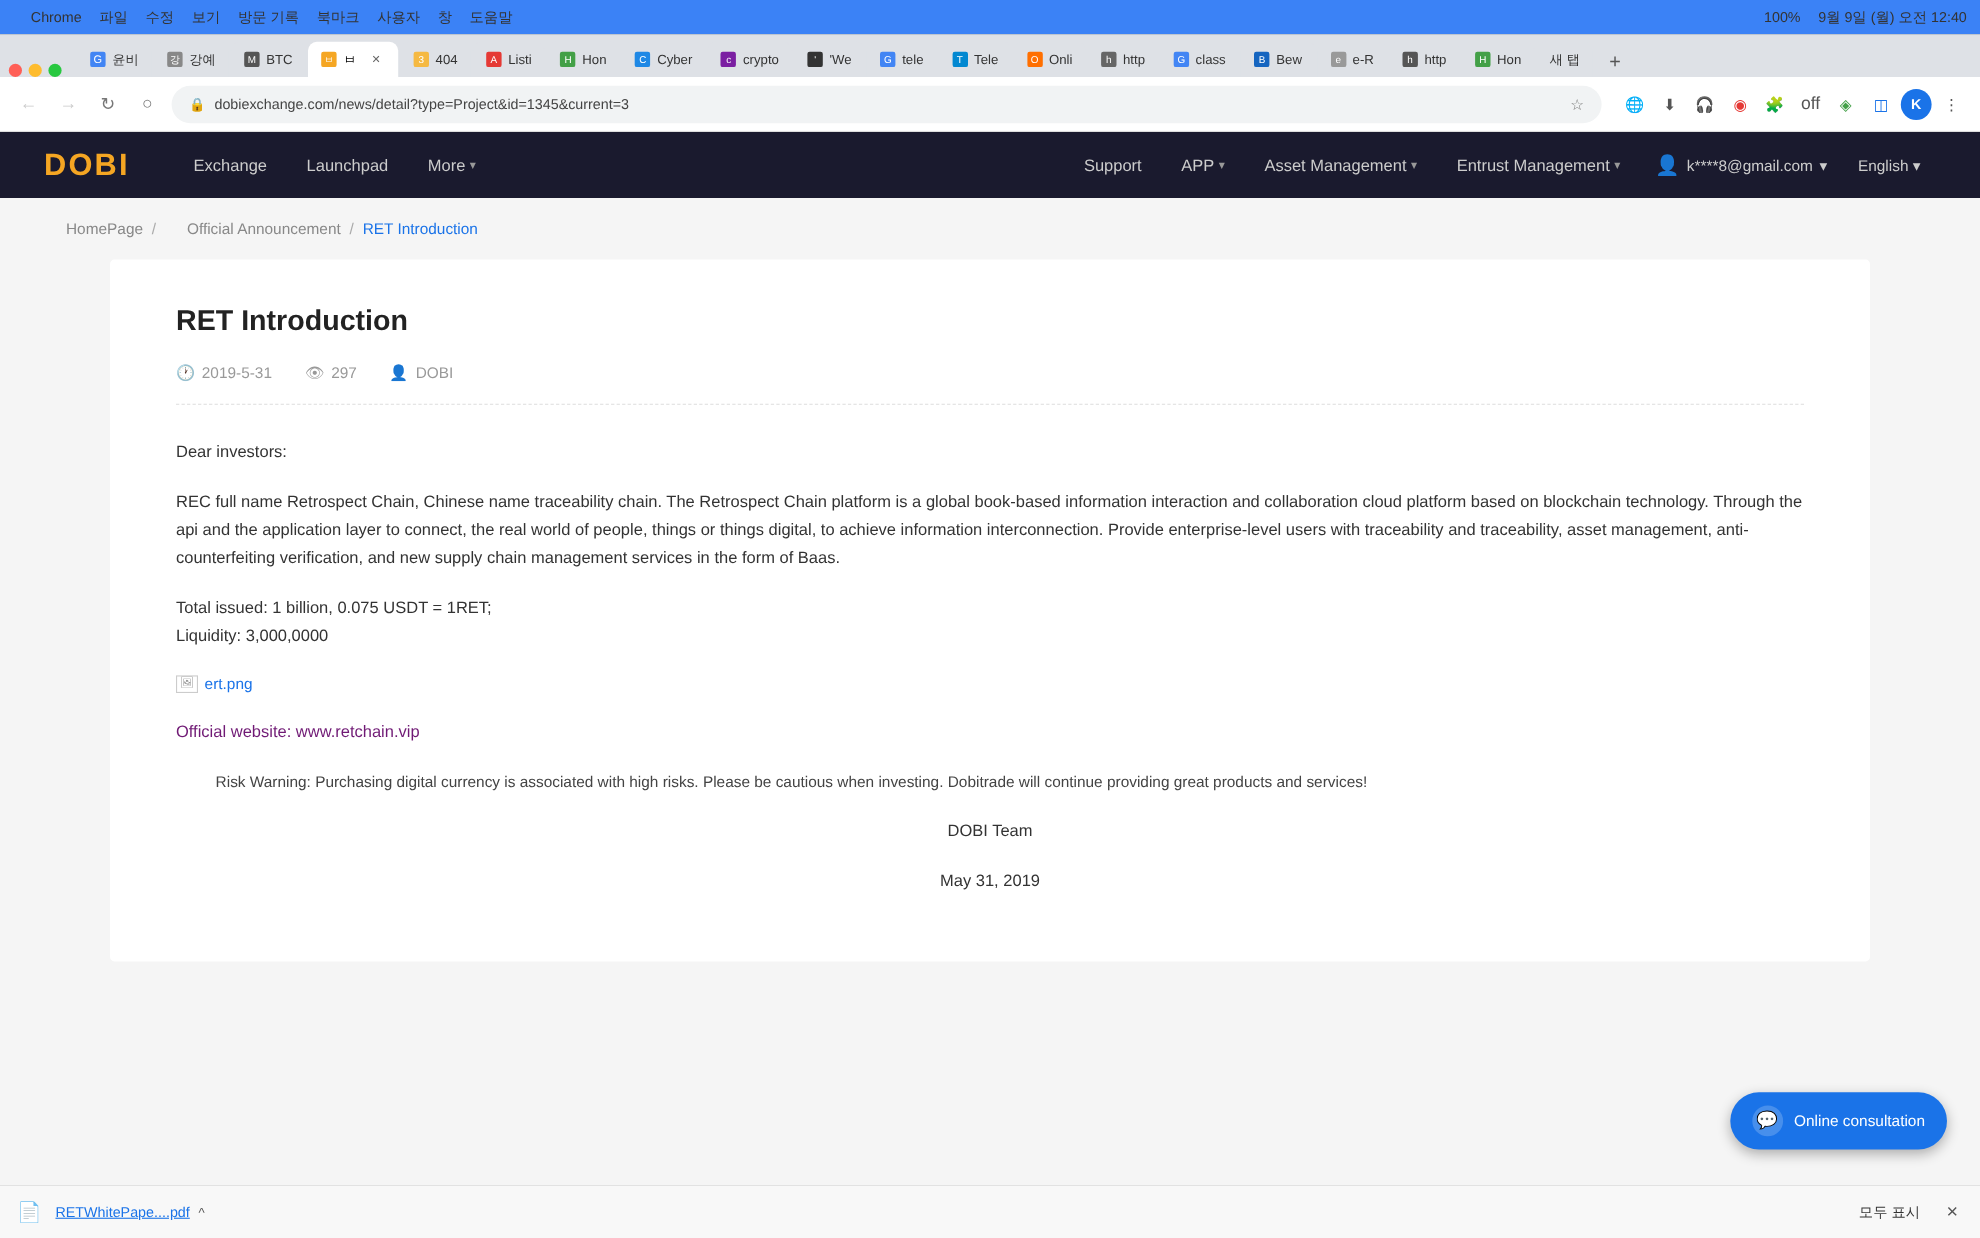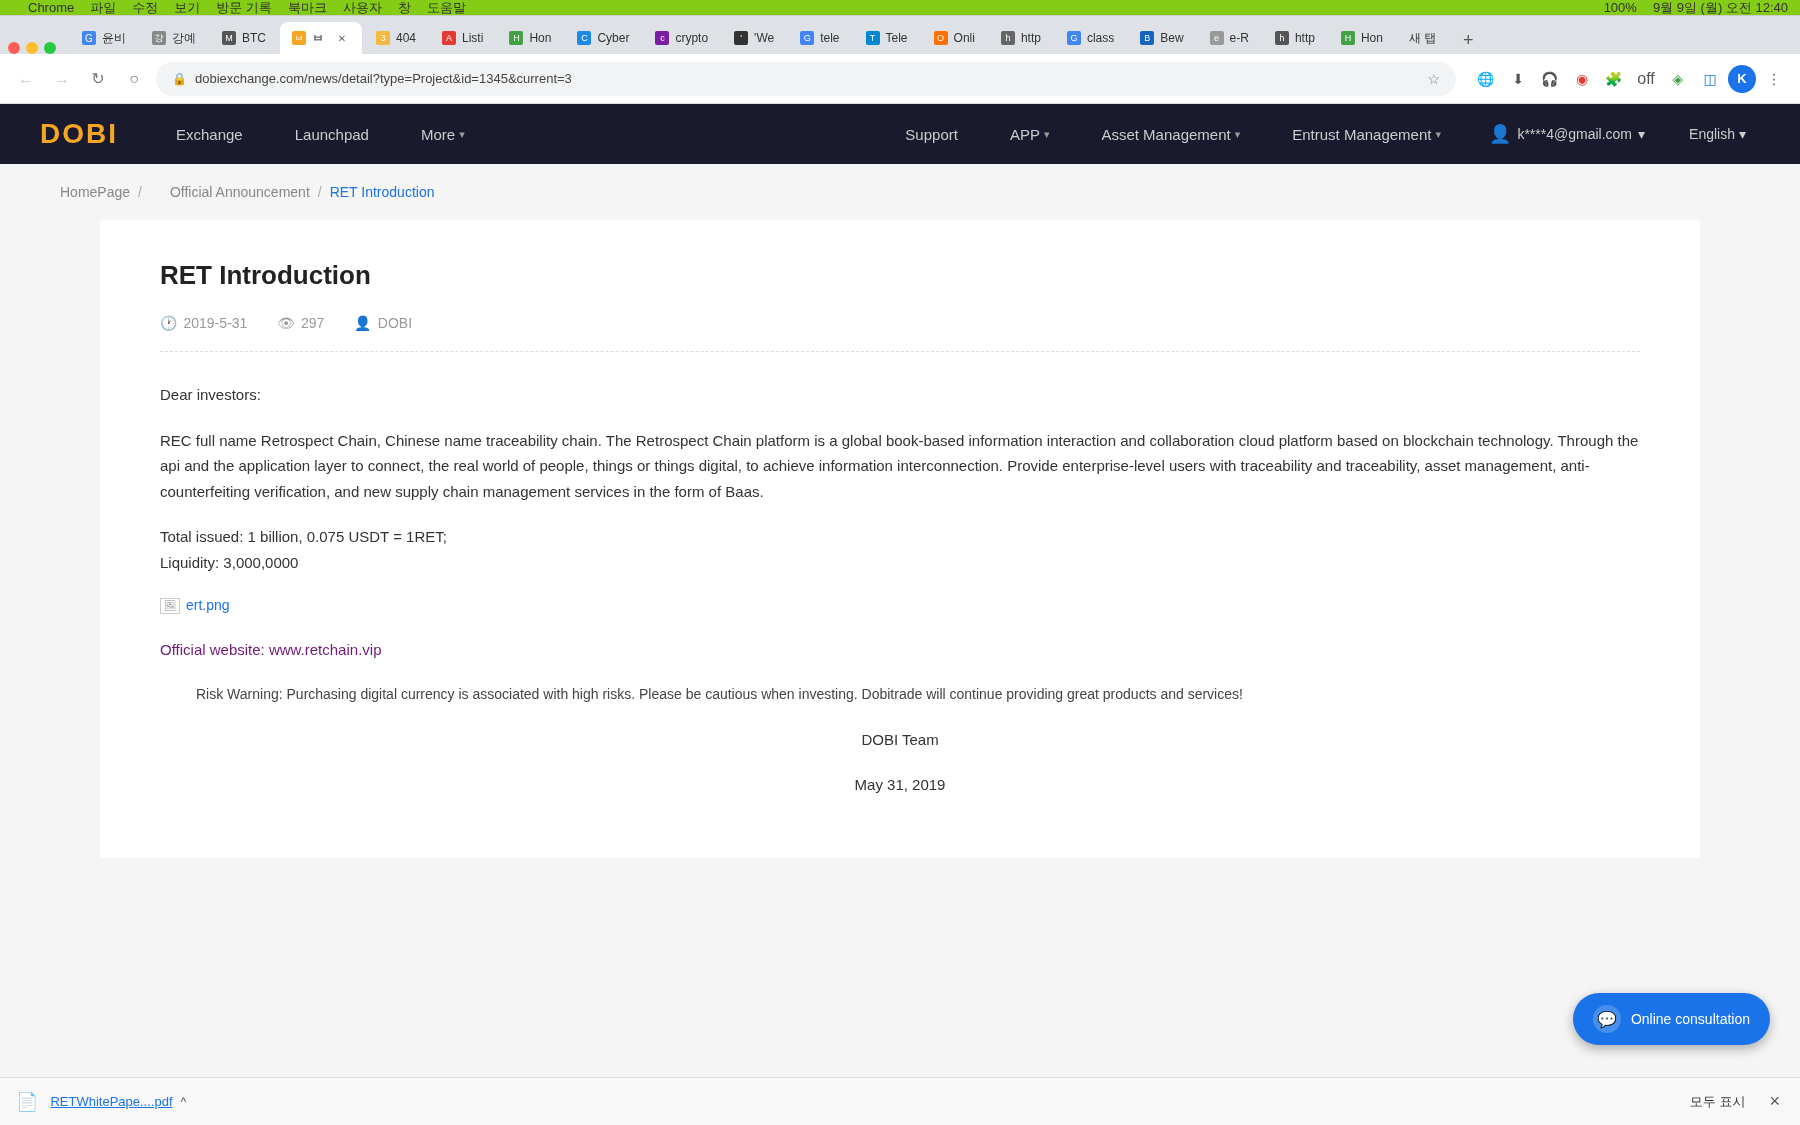--- a/index.html
+++ b/index.html
@@ -1,21 +1,21 @@
 <!DOCTYPE html>
 <html><head>
   <meta charset="utf-8">
   <style>
     * { margin: 0; padding: 0; box-sizing: border-box; }
     body { font-family: -apple-system, BlinkMacSystemFont, 'Segoe UI', sans-serif; background: #f5f5f5; width: 1800px; min-height: 1125px; overflow-x: hidden; }
 
     
     .os-bar {
-      background: #84cc16;
-      height: 16px;
+      background: #3b82f6;
+      height: 32px;
       display: flex;
       align-items: center;
       padding: 0 12px;
       font-size: 13px;
       color: #333;
       border-bottom: 1px solid #ccc;
     }
     .os-bar-left { display: flex; align-items: center; gap: 16px; }
     .os-bar-right { margin-left: auto; display: flex; align-items: center; gap: 16px; }
     .apple-icon { font-size: 15px; }
@@ -157,21 +157,21 @@
     .site-logo {
       font-size: 28px;
       font-weight: bold;
       color: #f5a623;
       letter-spacing: 2px;
       margin-right: 40px;
     }
     .nav-items {
       display: flex;
       align-items: center;
-      gap: 16px;
+      gap: 0;
       flex: 1;
     }
     .nav-item {
       color: #ccc;
       font-size: 15px;
       padding: 0 18px;
       height: 60px;
       display: flex;
       align-items: center;
       gap: 4px;
@@ -557,21 +557,21 @@
     <div class="nav-item">
       <span>Asset Management</span>
       <span class="chevron">▾</span>
     </div>
     <div class="nav-item">
       <span>Entrust Management</span>
       <span class="chevron">▾</span>
     </div>
     <div class="user-nav-item">
       <span class="user-icon">👤</span>
-      <span>k****4@gmail.com</span>
+      <span>k****8@gmail.com</span>
       <span class="chevron">▾</span>
     </div>
     <div class="lang-nav-item">
       <span>English</span>
       <span class="chevron">▾</span>
     </div>
   </div>
 </nav>
 
 <div class="breadcrumb">

